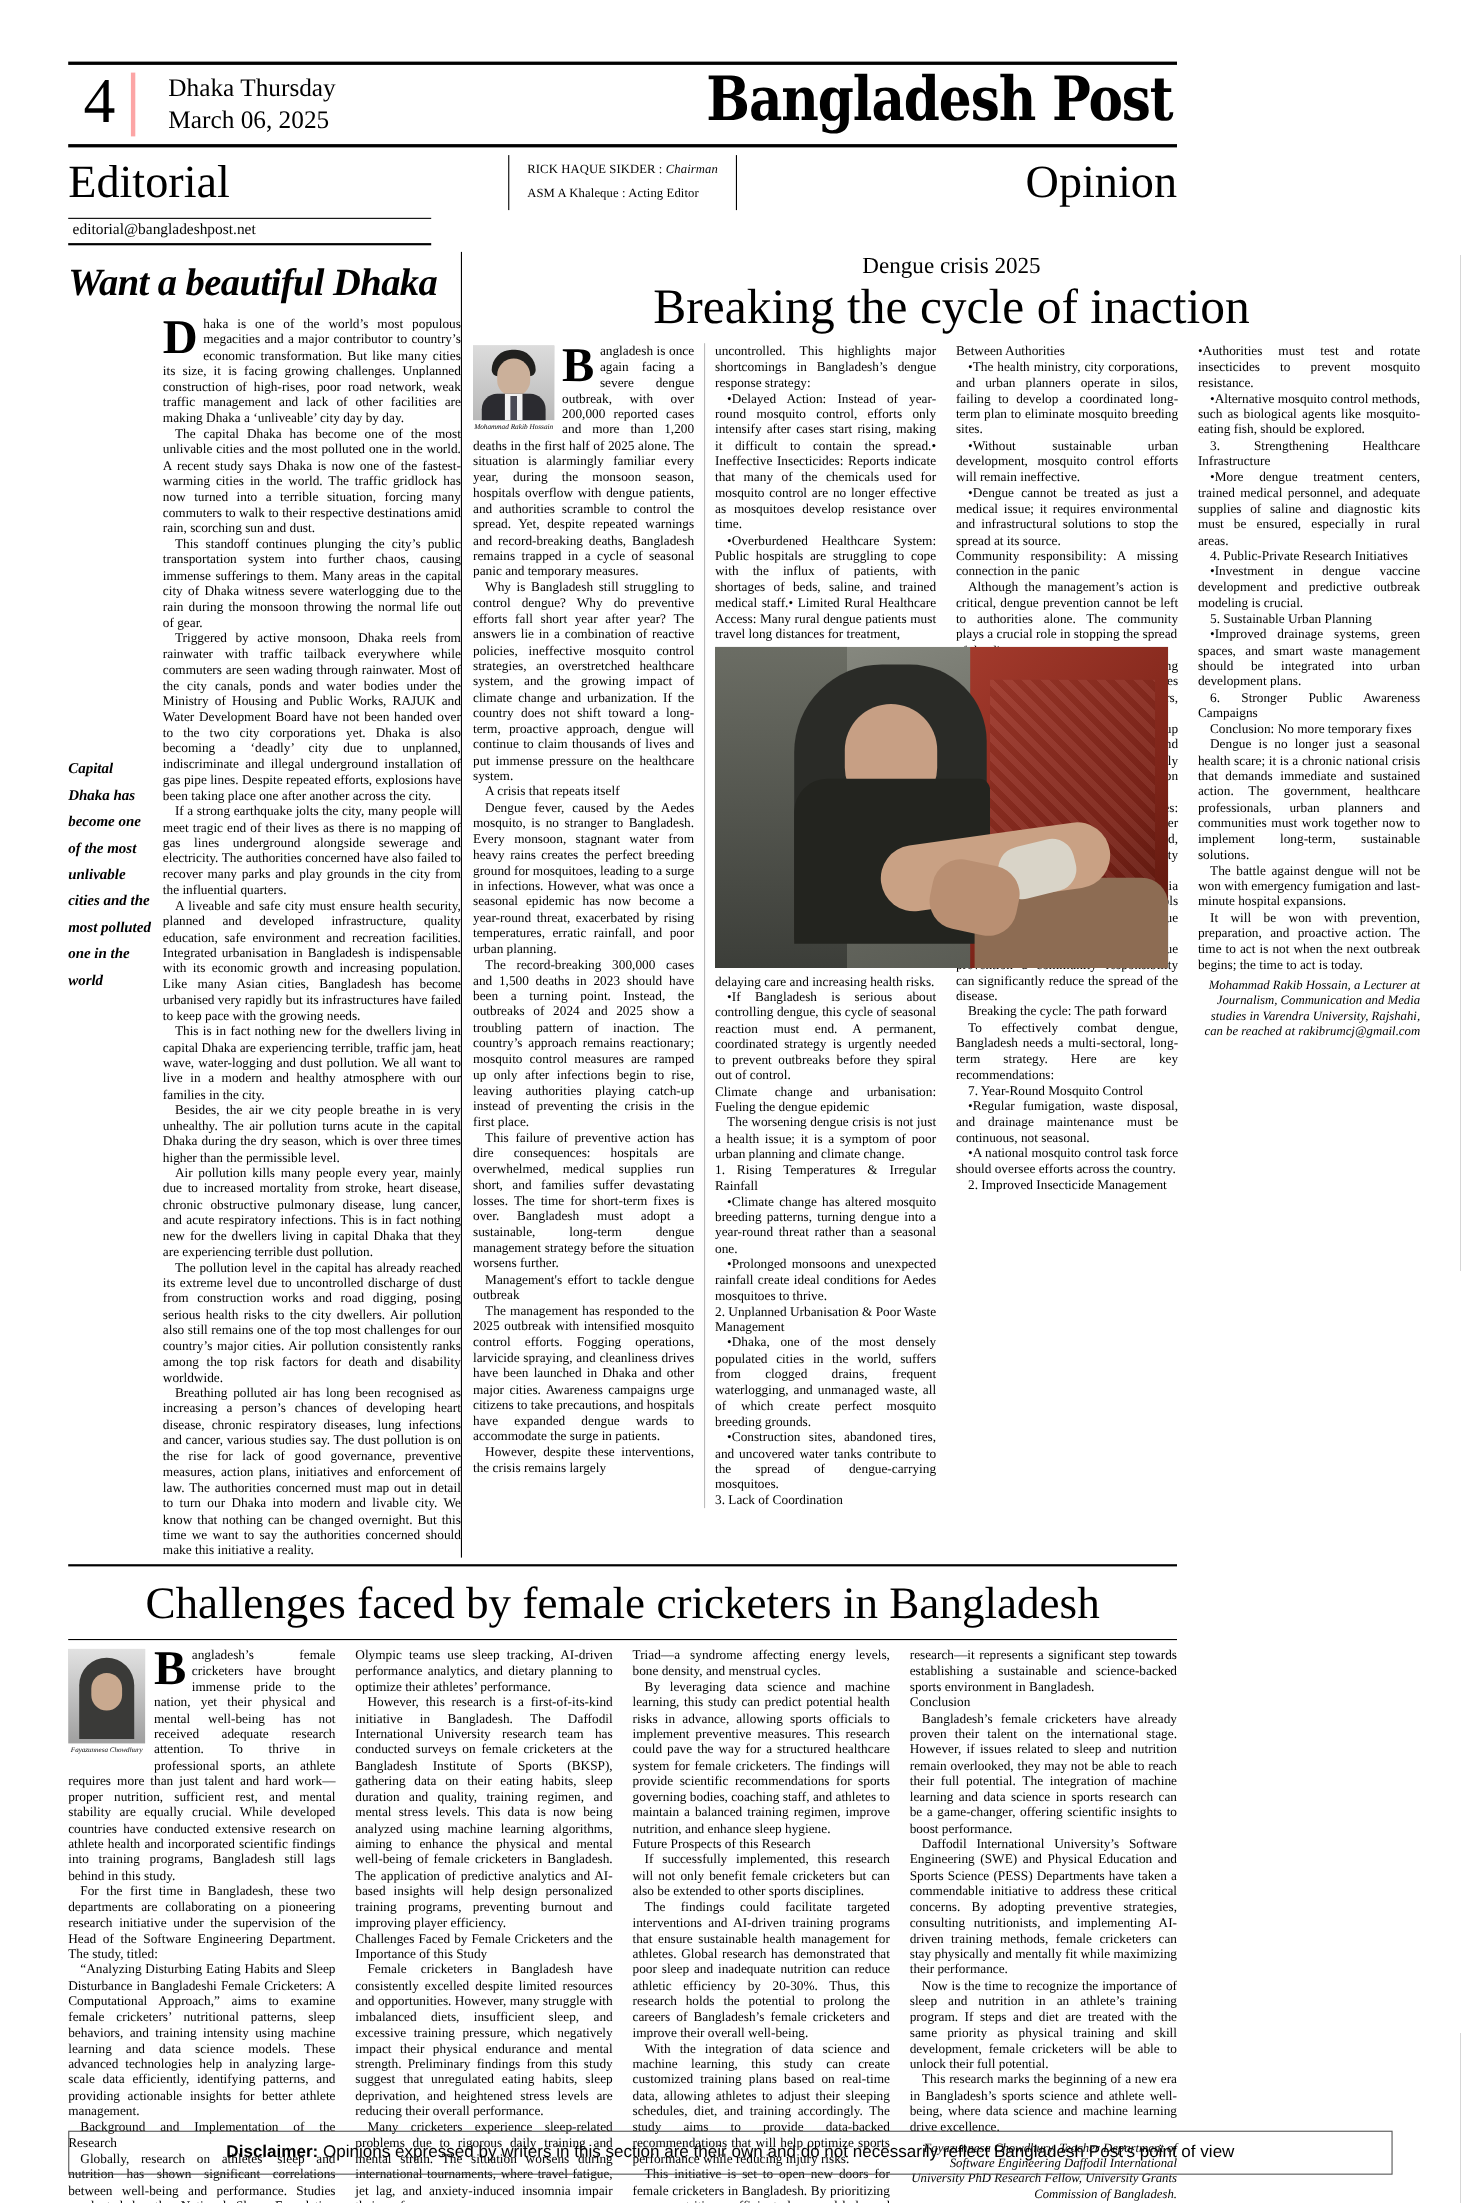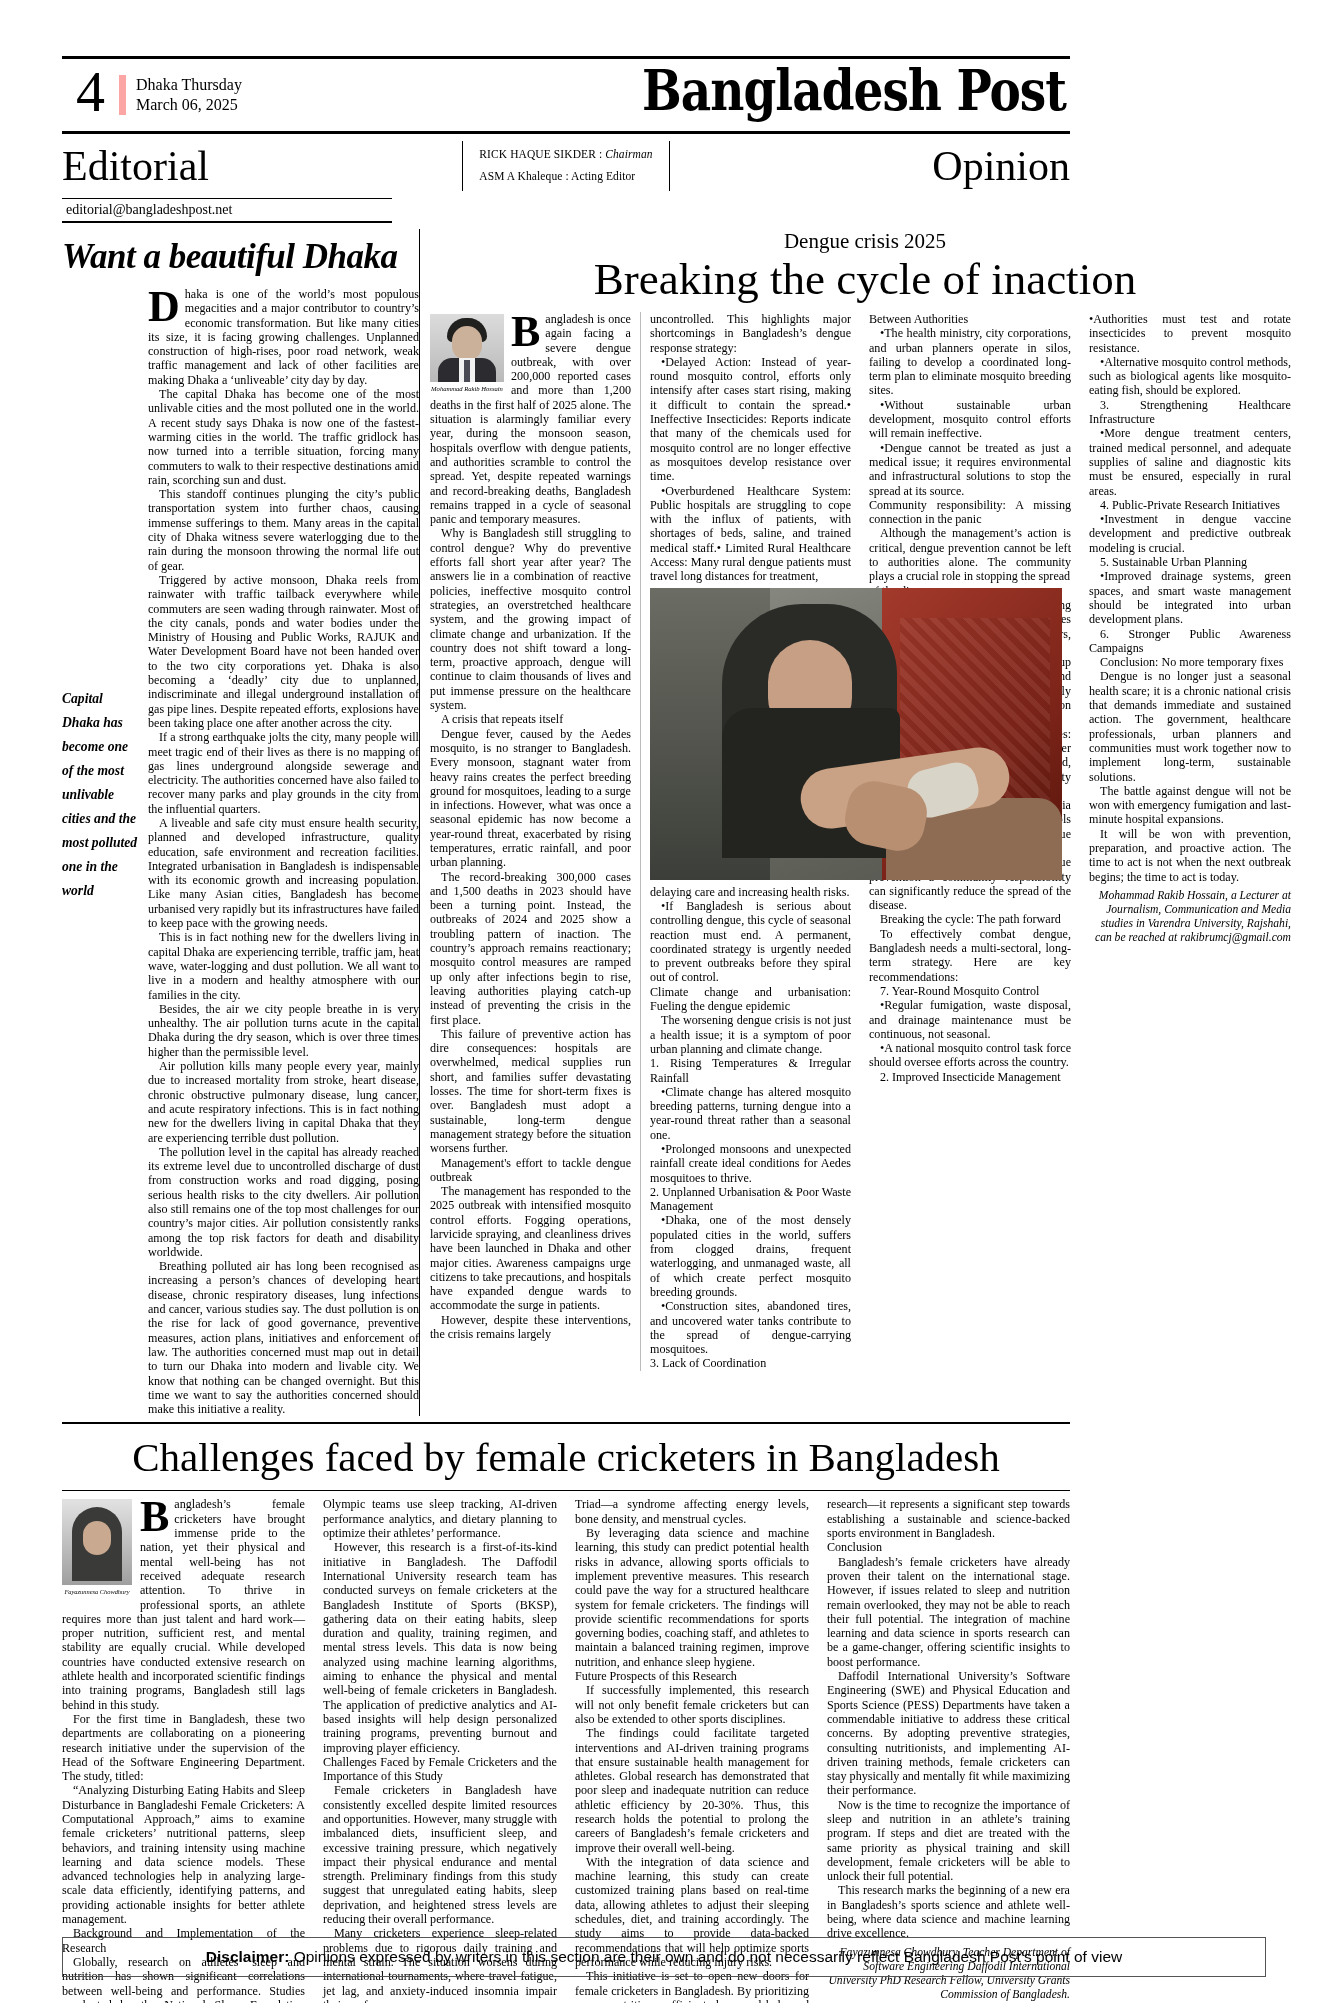--- a/index.html
+++ b/index.html
@@ -10,21 +10,21 @@
     padding:0;
     overflow:hidden;
   }
   .inner{position:absolute;left:62px;top:56px;width:1008px;}
 
   
   .rule-thick{border-top:3px solid #000;}
 
   .masthead{display:flex;align-items:center;height:72px;}
   .pagenum{font-size:58px;line-height:1;font-family:"Liberation Serif",serif;padding:0 14px 6px 14px;}
-  .dateblock{border-left:7px solid #fca5a5;padding-left:10px;font-size:16px;line-height:1.25;}
+  .dateblock{border-left:4px solid #fca5a5;padding-left:30px;font-size:23px;line-height:1.25;}
   .brand{flex:1;text-align:right;padding-right:4px;}
   .brand-text{
     font-family:"DejaVu Serif",serif;font-weight:bold;font-size:47px;letter-spacing:-1px;
     font-style:normal;
     transform:scaleY(1.18);display:inline-block;transform-origin:bottom right;
   }
 
   
   .sectionband{display:flex;align-items:stretch;height:64px;position:relative;gap:10px;}
   .sec-left{width:330px;font-size:42px;line-height:64px;}

